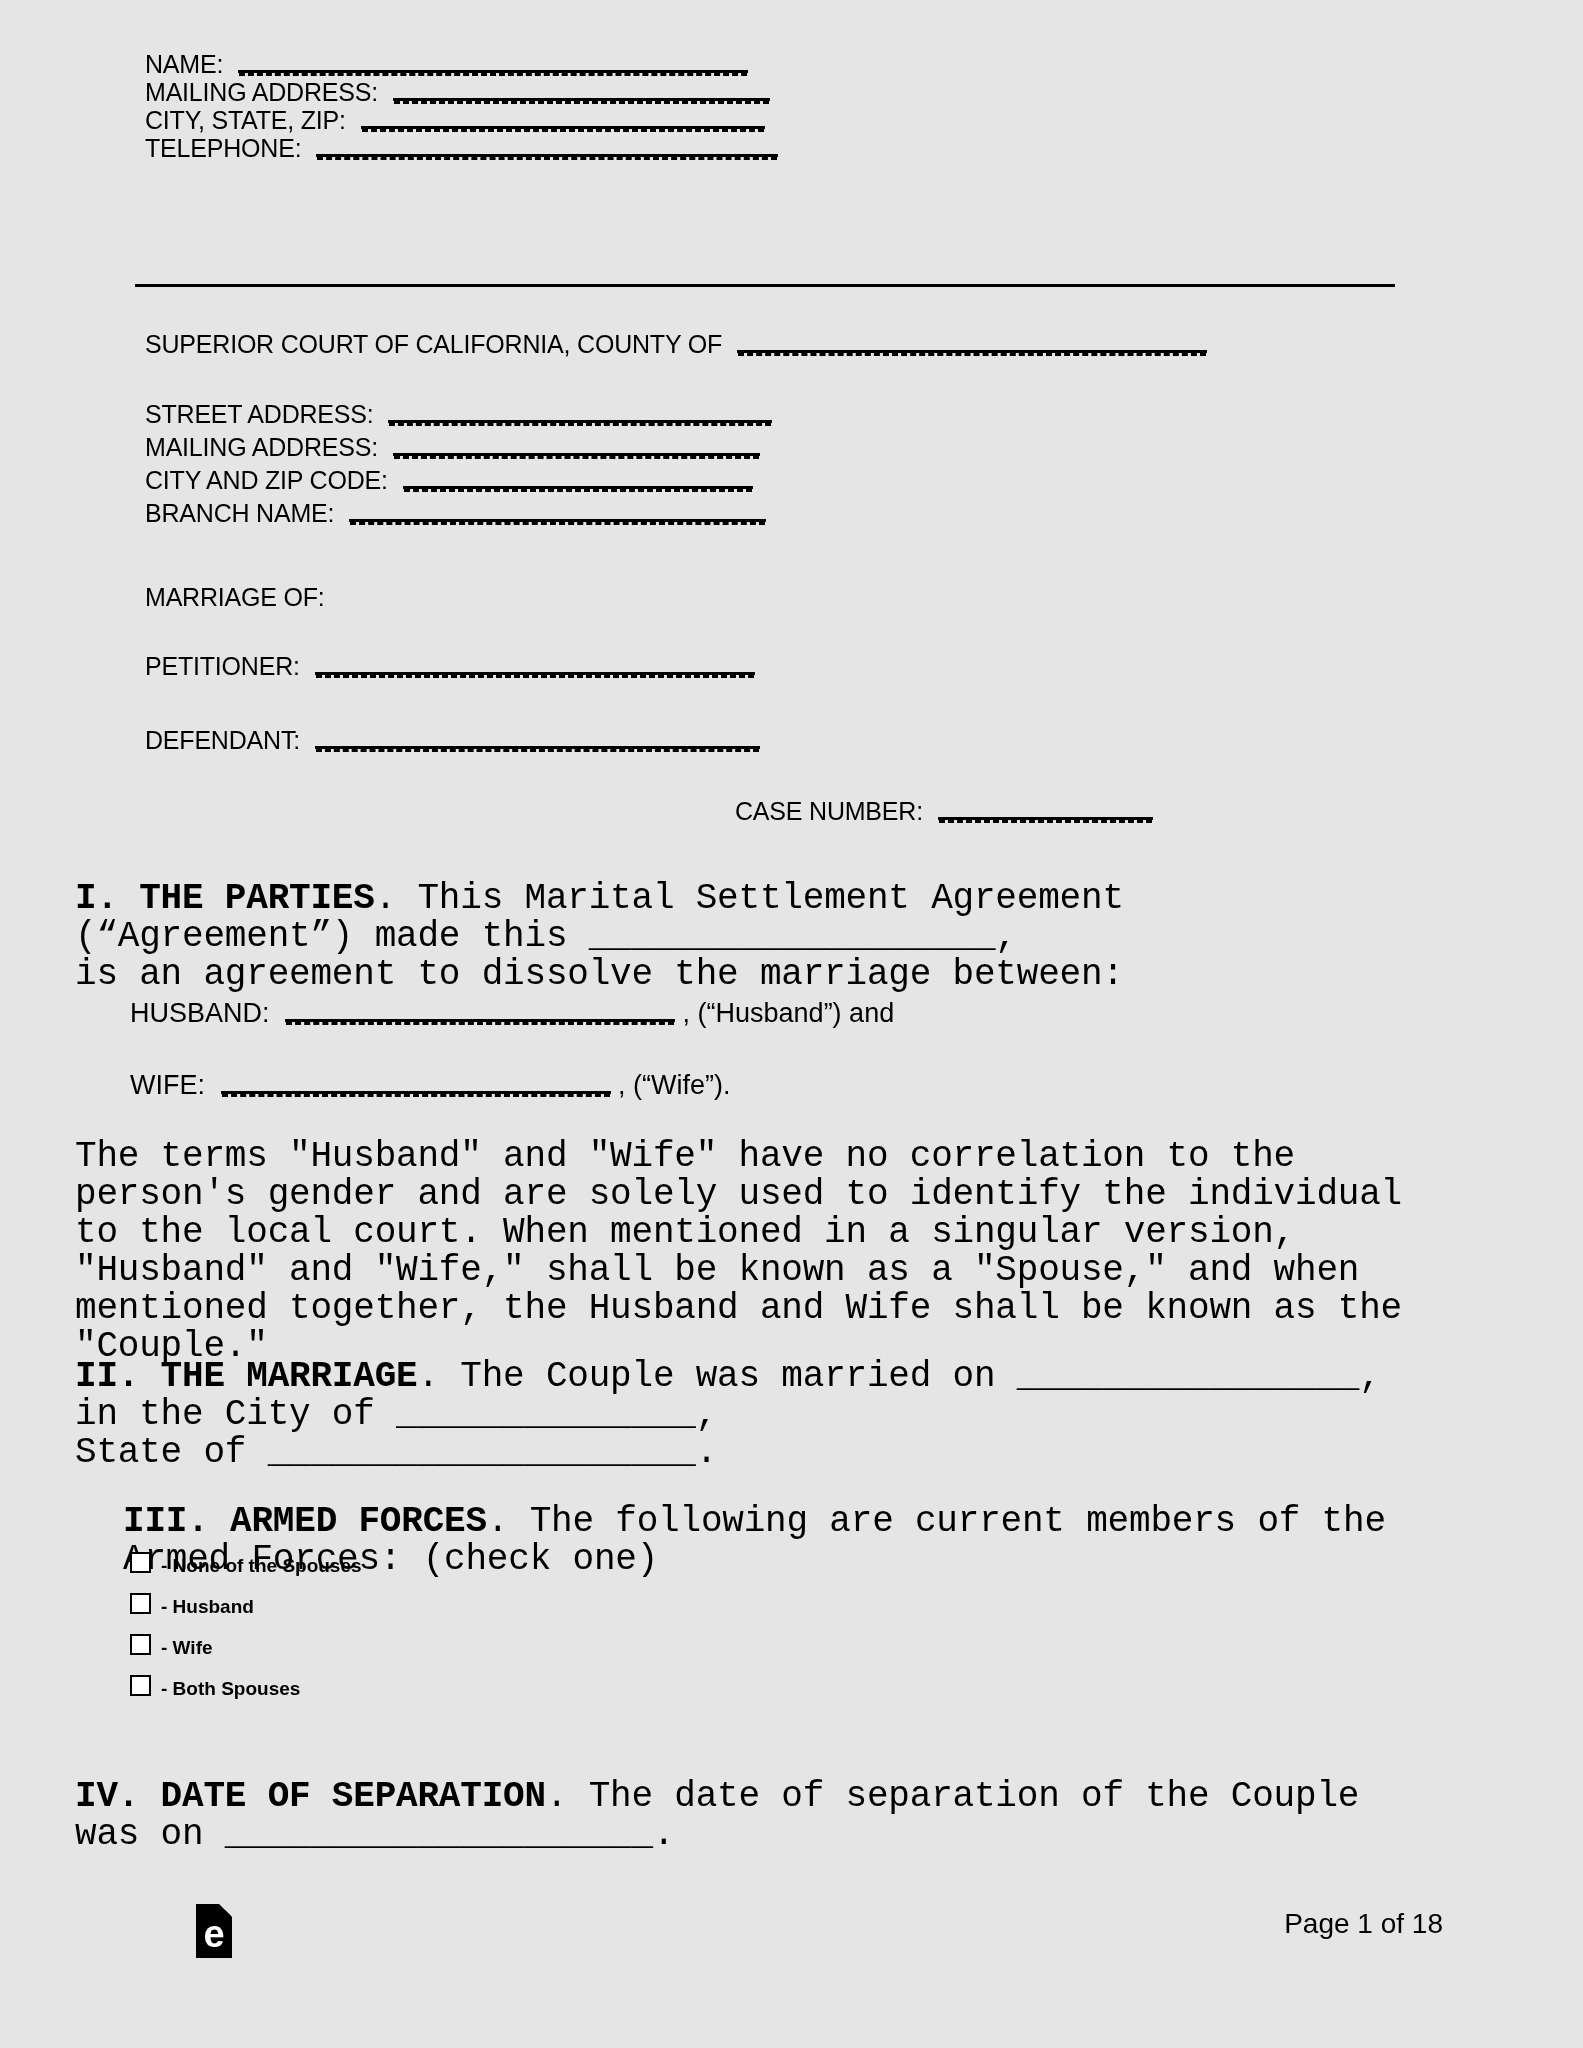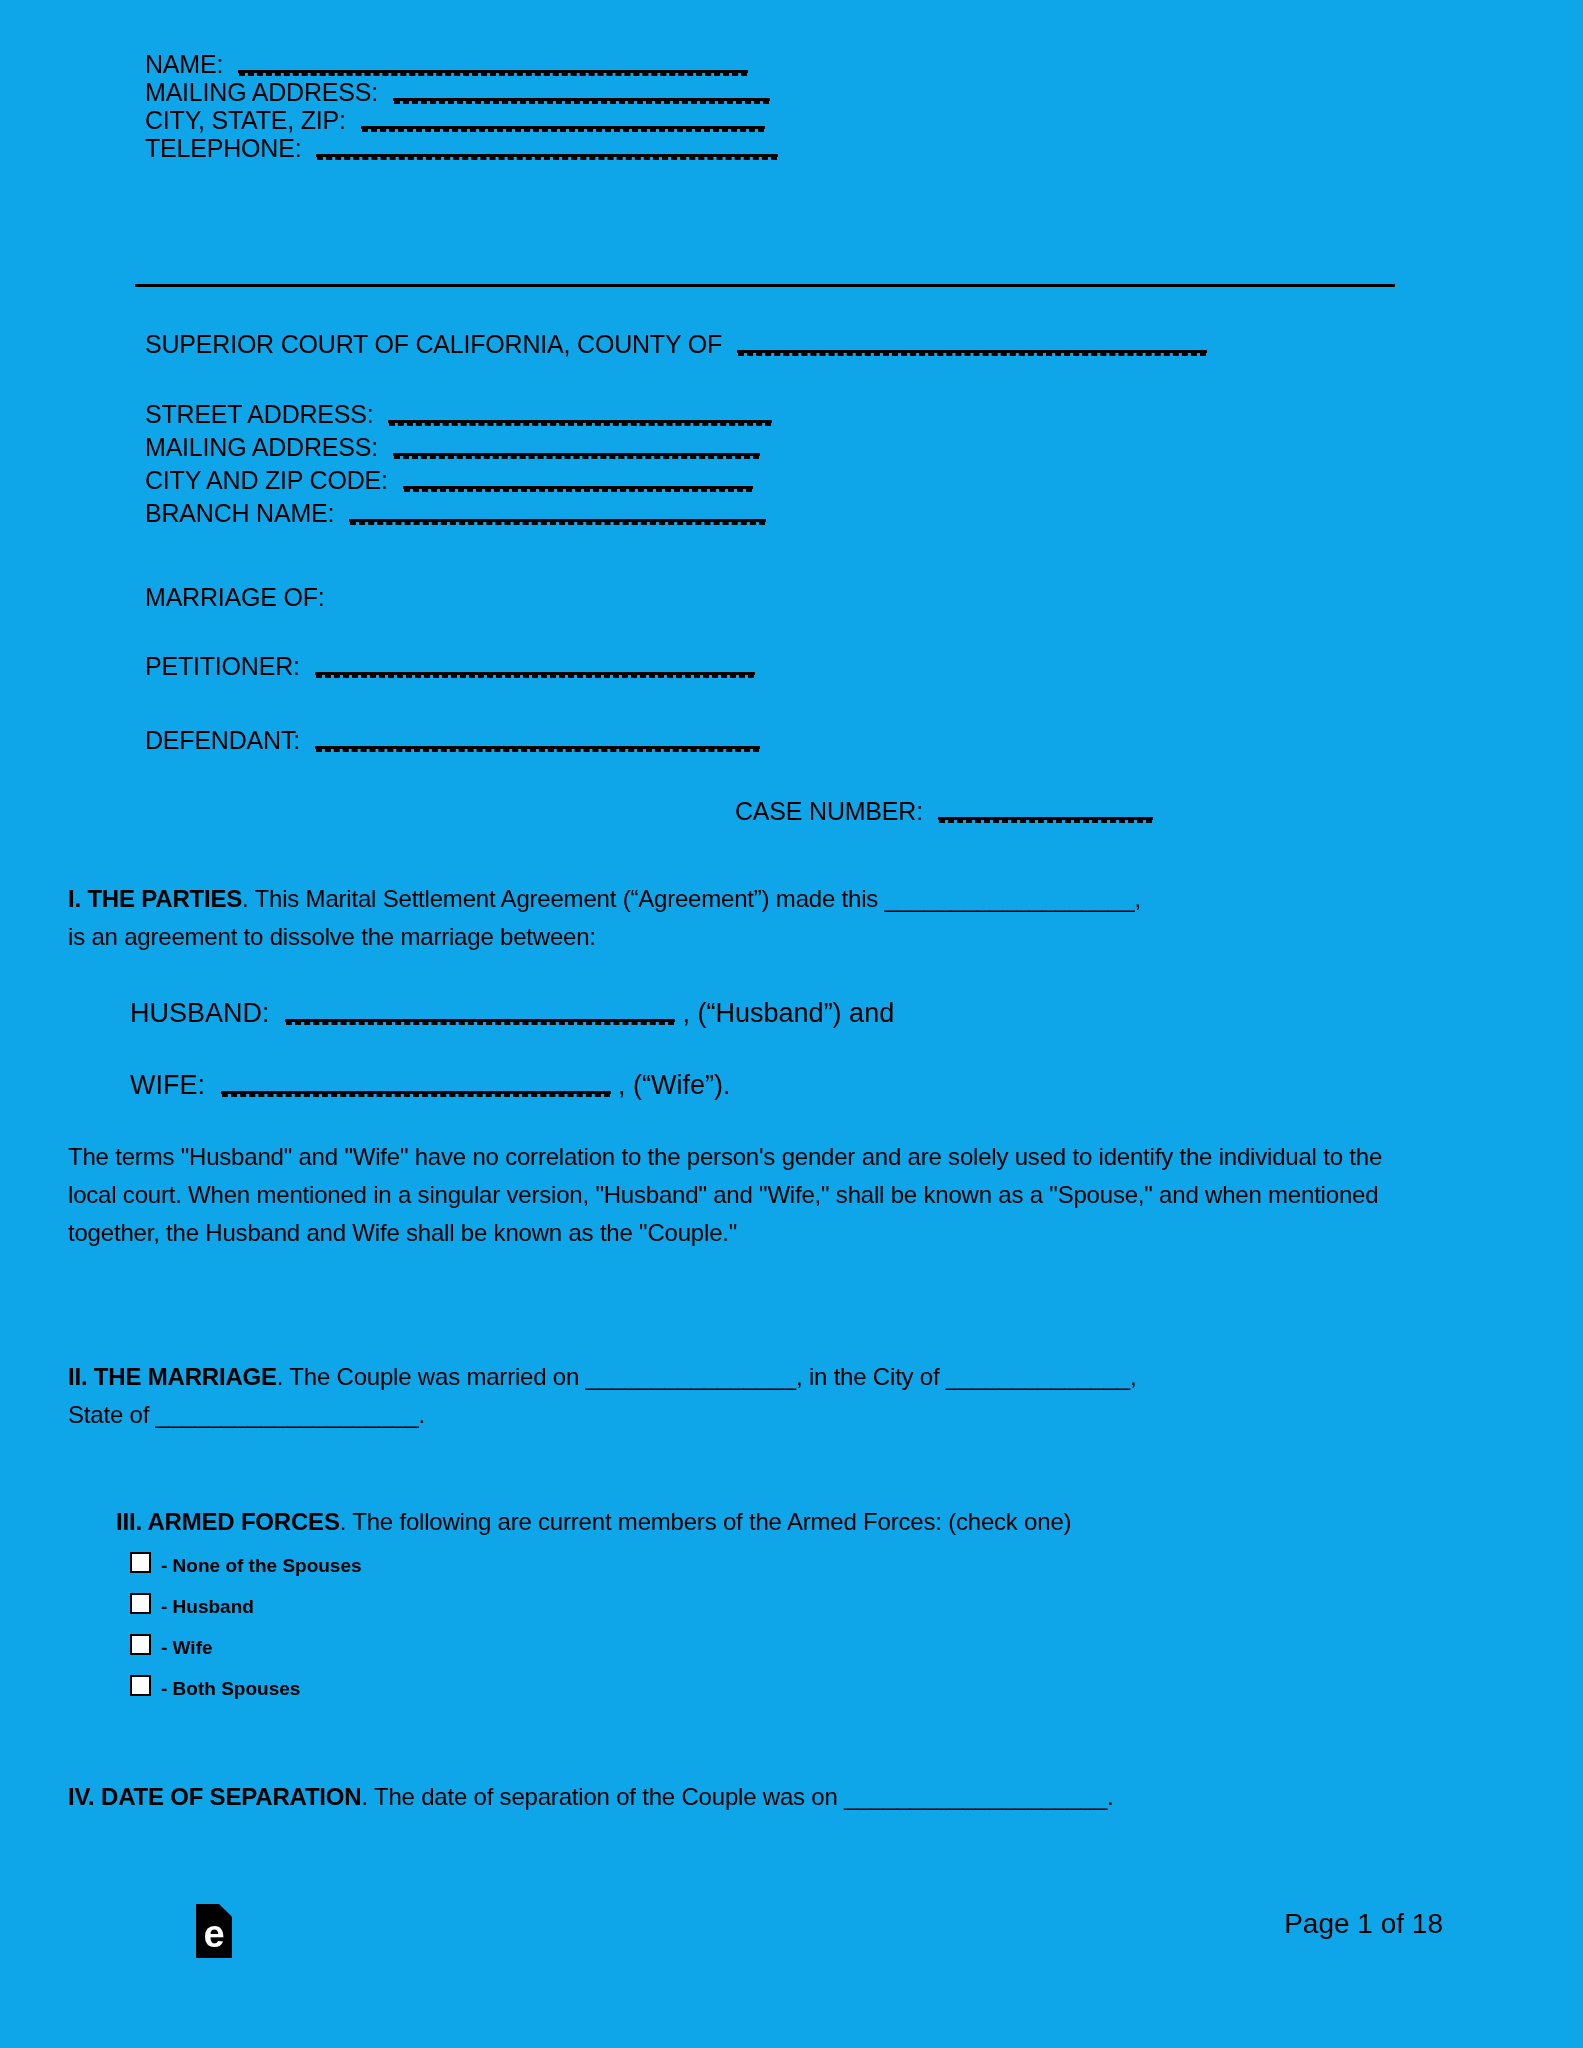--- a/index.html
+++ b/index.html
@@ -1,19 +1,19 @@
 <!DOCTYPE html>
 <html><head>
 <meta charset="utf-8">
 <style>
   html,body { margin:0; padding:0; background:#ffffff; }
   .page {
     position:relative;
     width:1583px; height:2048px;
-    background:#0ea5e9;
+    background:#e5e5e5;
     color:#000;
     font-family:"Liberation Sans","DejaVu Sans",sans-serif;
     overflow:hidden;
   }
   
   .caps { font-size:25px; letter-spacing:-0.2px; }
   .attorney-block { position:absolute; left:145px; top:50px; }
   .frow { line-height:28px; white-space:nowrap; }
   .court-fields { position:absolute; left:145px; top:398px; }
   .court-fields .frow { line-height:33px; }
@@ -35,21 +35,21 @@
 
   .sep { position:absolute; left:135px; top:284px; width:1260px; height:3px; background:#000; }
 
   .court-title { position:absolute; left:145px; top:330px; white-space:nowrap; }
   .marriage-of { position:absolute; left:145px; top:583px; }
   .petitioner-row { position:absolute; left:145px; top:652px; white-space:nowrap; }
   .defendant-row { position:absolute; left:145px; top:726px; white-space:nowrap; }
   .case-number-row { position:absolute; left:700px; top:797px; white-space:nowrap;margin-left:35px; }
 
   
-  .section { position:absolute; left:68px; width:1345px; font-size:24px; line-height:38px; letter-spacing:-0.2px; }
+  .section { position:absolute; left:75px; width:1345px; font-size:36px; line-height:38px; letter-spacing:-0.2px;font-family:Liberation Mono, monospace; }
   .b { font-weight:bold; }
   .sec-parties { top:880px; }
   .husband-row { position:absolute; left:130px; top:998px; font-size:27px; white-space:nowrap; }
   .wife-row { position:absolute; left:130px; top:1070px; font-size:27px; white-space:nowrap; }
   .husband-row .fline, .wife-row .fline { height:21px; }
   .sec-terms { top:1138px; }
   .sec-marriage { top:1358px; }
   .sec-armed { top:1503px;margin-left:48px; }
   .af-items { position:absolute; left:130px; top:1545px; font-size:19px;font-weight:bold; }
   .af-item { height:41px; line-height:41px; white-space:nowrap; }

